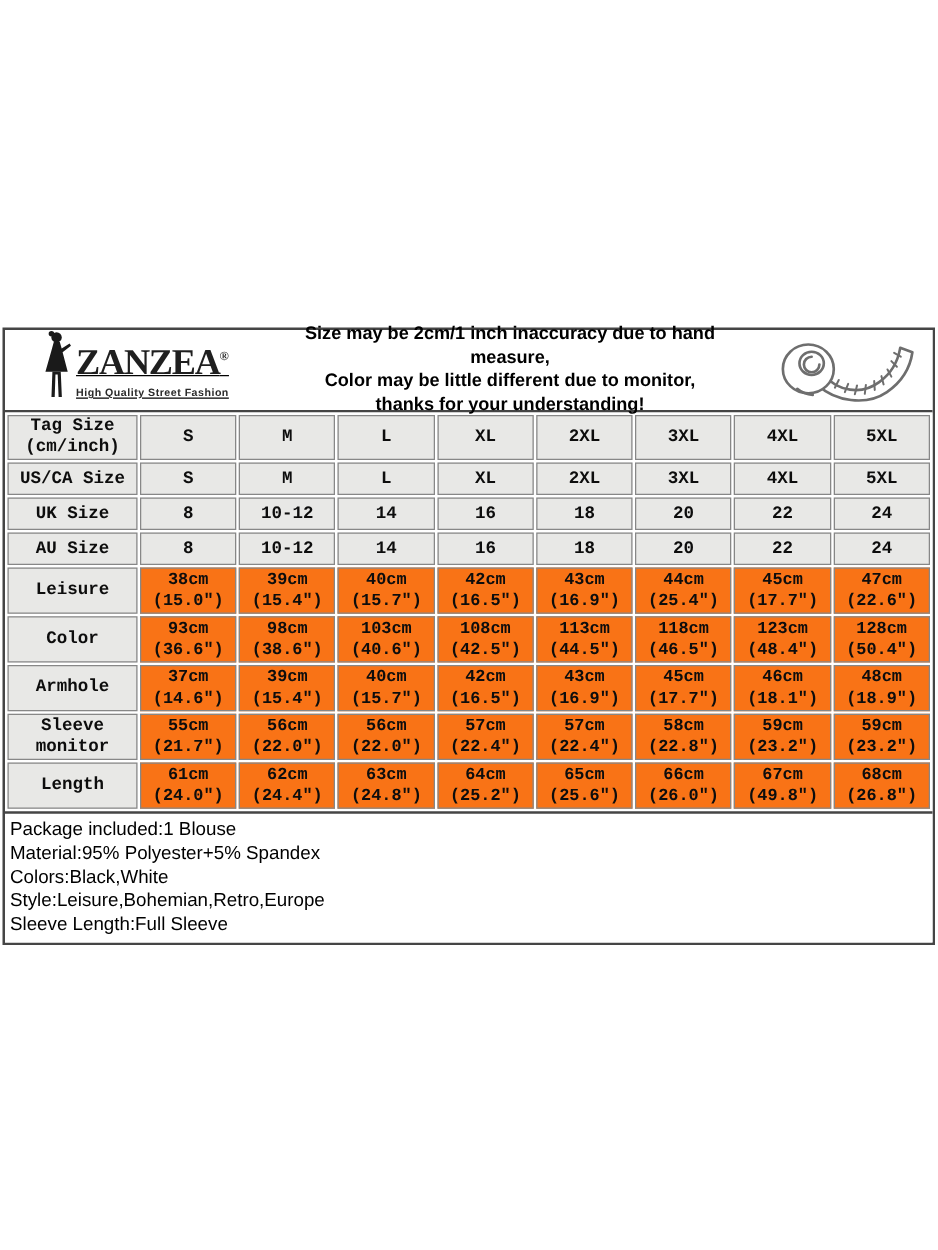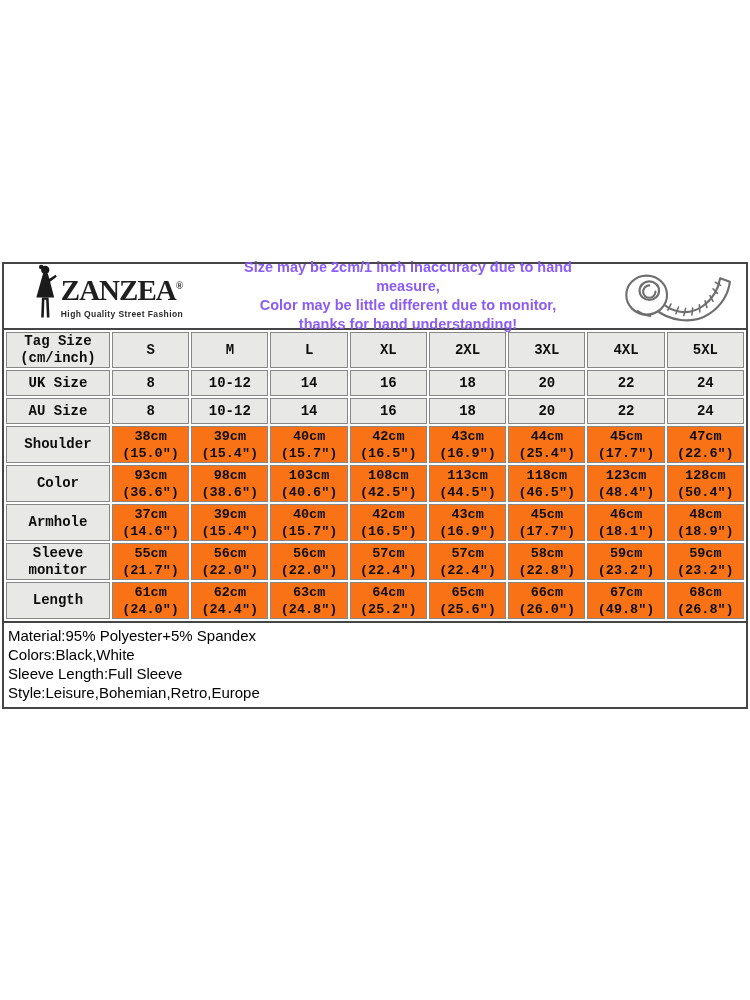--- a/index.html
+++ b/index.html
@@ -4,25 +4,25 @@
 <style>
   html,body{margin:0;padding:0;}
   body{background:#ffffff;font-family:"Liberation Sans",sans-serif;}
   .page{position:relative;width:750px;height:1000px;background:#ffffff;overflow:hidden;}
   .sheet{position:absolute;top:262px;left:2px;width:742px;border:2px solid #454545;background:#ffffff;}
 
   
   .header-band{display:flex;align-items:center;height:64px;border-bottom:2px solid #454545;background:#ffffff;}
   .logo{width:208px;display:flex;align-items:center;justify-content:center;gap:2px;}
   .logo-figure{flex:0 0 auto;margin-top:-2px;}
-  .logo-textwrap{text-align:left;line-height:1;}
+  .logo-textwrap{text-align:left;line-height:1;text-decoration:underline;}
   .logo-word{font-family:"Liberation Serif",serif;font-weight:bold;font-size:29px;letter-spacing:-1px;color:#1f1f1f;line-height:26px;}
   .logo-reg{font-size:10px;vertical-align:super;letter-spacing:0;}
   .logo-tagline{font-size:8.5px;font-weight:bold;color:#2a2a2a;letter-spacing:0.4px;margin-top:7px;}
-  .disclaimer{flex:1;text-align:center;font-weight:bold;font-size:14.5px;line-height:19px;color:#8b5cf6;}
+  .disclaimer{flex:1;text-align:center;font-weight:bold;font-size:14.5px;line-height:19px;color:#000000;}
   .tape-wrap{width:142px;display:flex;align-items:center;justify-content:center;}
 
   
   table.size-table{width:100%;border-collapse:separate;border-spacing:2px;background:#ffffff;font-family:Liberation Mono, monospace;}
   table.size-table td{border:1px solid #878787;text-align:center;vertical-align:middle;
       font-weight:bold;color:#0d0d0d;white-space:pre-line;padding:0 1px;}
   td.gray{background:#e8e8e6;}
   td.white{background:#f97316;}
   col.label-col{width:14.4%;}
   tr.tag td{height:34px;font-size:14px;line-height:17px;}
@@ -51,21 +51,21 @@
           </svg>
         </span>
         <span class="logo-textwrap">
           <span class="logo-word"><span>ZANZEA</span><span class="logo-reg">®</span></span>
           <div class="logo-tagline">High Quality Street Fashion</div>
         </span>
       </div>
       <div class="disclaimer">
         <div>Size may be 2cm/1 inch inaccuracy due to hand measure,</div>
         <div>Color may be little different due to monitor,</div>
-        <div>thanks for hand understanding!</div>
+        <div>thanks for your understanding!</div>
       </div>
       <div class="tape-wrap">
         <svg width="128" height="62" viewBox="0 0 132 70" xmlns="http://www.w3.org/2000/svg" fill="none" stroke="#6e6e6e" stroke-width="2.4" stroke-linejoin="round" stroke-linecap="round">
           <path d="M49 40 C 60 54 82 58 98 46 C 109 38 115 27 117 15 L 128 19 C 126 33 118 46 105 55 C 86 68 58 63 43 49 Z" fill="#ffffff"></path>
           <path d="M58 51 l3.5 -7" stroke-width="1.8"></path>
           <path d="M67 55 l3 -7.5" stroke-width="1.8"></path>
           <path d="M76 57 l2 -8" stroke-width="1.8"></path>
           <path d="M85 56.5 l1 -8" stroke-width="1.8"></path>
           <path d="M94 53 l-0.5 -8" stroke-width="1.8"></path>
           <path d="M102 48 l-2 -7.5" stroke-width="1.8"></path>
@@ -99,20 +99,31 @@
             <td class="gray">S</td>
             <td class="gray">M</td>
             <td class="gray">L</td>
             <td class="gray">XL</td>
             <td class="gray">2XL</td>
             <td class="gray">3XL</td>
             <td class="gray">4XL</td>
             <td class="gray">5XL</td>
           </tr>
           <tr class="size">
+            <td class="gray label">US/CA Size</td>
+            <td class="gray">S</td>
+            <td class="gray">M</td>
+            <td class="gray">L</td>
+            <td class="gray">XL</td>
+            <td class="gray">2XL</td>
+            <td class="gray">3XL</td>
+            <td class="gray">4XL</td>
+            <td class="gray">5XL</td>
+          </tr>
+          <tr class="size">
             <td class="gray label">UK Size</td>
             <td class="gray">8</td>
             <td class="gray">10-12</td>
             <td class="gray">14</td>
             <td class="gray">16</td>
             <td class="gray">18</td>
             <td class="gray">20</td>
             <td class="gray">22</td>
             <td class="gray">24</td>
           </tr>
@@ -121,21 +132,21 @@
             <td class="gray">8</td>
             <td class="gray">10-12</td>
             <td class="gray">14</td>
             <td class="gray">16</td>
             <td class="gray">18</td>
             <td class="gray">20</td>
             <td class="gray">22</td>
             <td class="gray">24</td>
           </tr>
           <tr class="measure">
-            <td class="gray label">Shoulder</td>
+            <td class="gray label">Leisure</td>
             <td class="white">38cm
 (15.0″)</td>
             <td class="white">39cm
 (15.4″)</td>
             <td class="white">40cm
 (15.7″)</td>
             <td class="white">42cm
 (16.5″)</td>
             <td class="white">43cm
 (16.9″)</td>
@@ -219,20 +230,21 @@
 (26.0″)</td>
             <td class="white">67cm
 (49.8″)</td>
             <td class="white">68cm
 (26.8″)</td>
           </tr>
         </tbody>
     </table>
 
     <div class="info-box">
+      <div class="info-line">Package included:1 Blouse</div>
       <div class="info-line">Material:95% Polyester+5% Spandex</div>
       <div class="info-line">Colors:Black,White</div>
+      <div class="info-line">Style:Leisure,Bohemian,Retro,Europe</div>
       <div class="info-line">Sleeve Length:Full Sleeve</div>
-      <div class="info-line">Style:Leisure,Bohemian,Retro,Europe</div>
     </div>
 
   </div>
 </div>
 
 </body></html>

